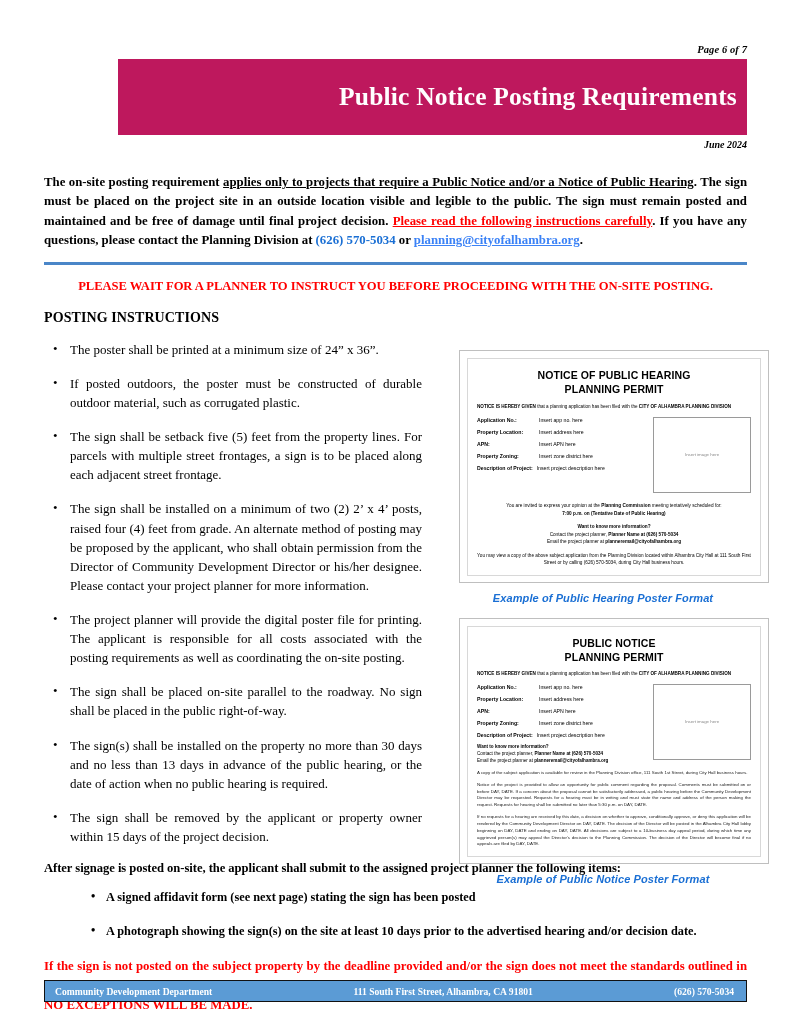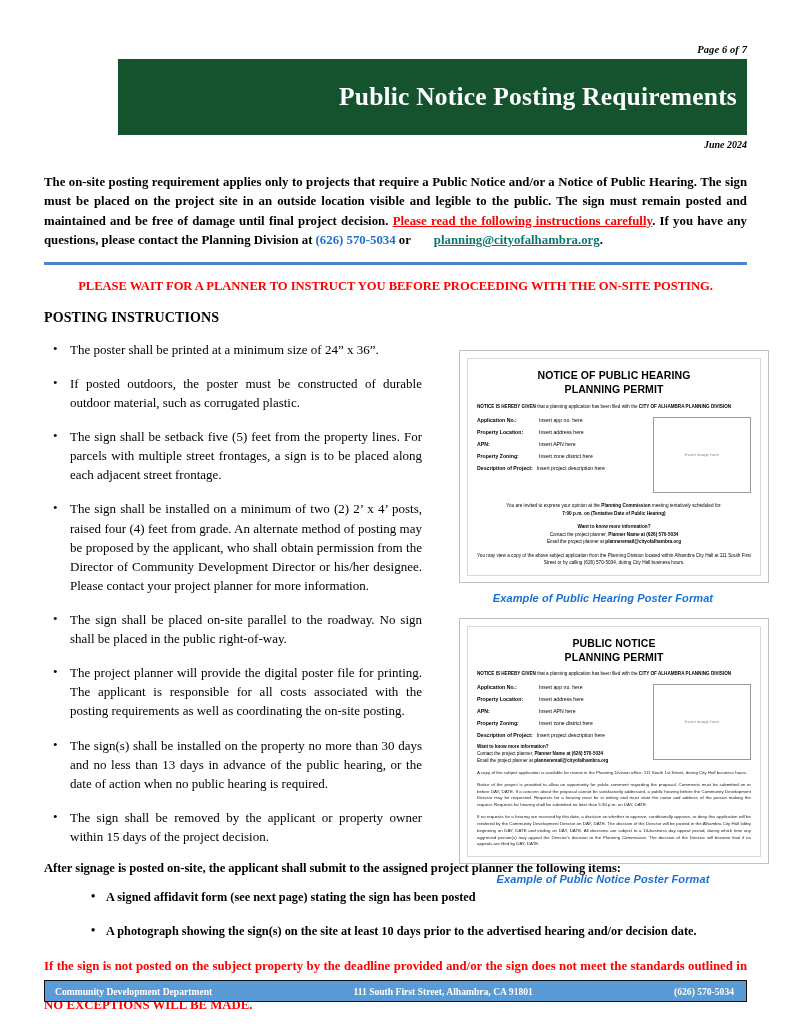--- a/index.html
+++ b/index.html
@@ -107,21 +107,21 @@
     margin-left: -4px;
     margin-top: -1px;
     letter-spacing: .2px;
   }
   .header-band {
     position: absolute;
     left: 74px;
     right: 0;
     top: 0;
     height: 76px;
-    background: #14532d;
+    background: #be185d;
   }
   .header-title {
     position: absolute;
     right: 10px;
     top: 23px;
     color: #ffffff;
     font-family: "Liberation Serif", serif;
     font-weight: bold;
     font-size: 25.5px;
     letter-spacing: .2px;
@@ -139,24 +139,24 @@
 
   
   .intro {
     margin-top: 6px;
     font-family: "Liberation Serif", serif;
     font-weight: bold;
     font-size: 12.8px;
     line-height: 1.52;
     text-align: justify;
   }
-  .u { }
+  .u { text-decoration: underline; }
   .red-u { color: #ff0000; text-decoration: underline; }
   .blue-link { color: #1a6fd4; }
-  .blue-link-u { color: #0f766e; text-decoration: underline; margin-left: 20px; }
+  .blue-link-u { color: #3b82f6; text-decoration: underline; }
 
   .rule {
     margin-top: 11px;
     height: 3px;
     background: #4a86c8;
     width: 100%;
   }
 
   .notice-wait {
     margin-top: 14px;
@@ -396,22 +396,22 @@
 
   <div class="body-wrap">
 
     <div class="col-left">
       <div class="section-title">POSTING INSTRUCTIONS</div>
       <ul class="bullets">
         <li>The poster shall be printed at a minimum size of 24” x 36”.</li>
         <li>If posted outdoors, the poster must be constructed of durable outdoor material, such as corrugated plastic.</li>
         <li>The sign shall be setback five (5) feet from the property lines. For parcels with multiple street frontages, a sign is to be placed along each adjacent street frontage.</li>
         <li>The sign shall be installed on a minimum of two (2) 2’ x 4’ posts, raised four (4) feet from grade. An alternate method of posting may be proposed by the applicant, who shall obtain permission from the Director of Community Development Director or his/her designee. Please contact your project planner for more information.</li>
+        <li>The project planner will provide the digital poster file for printing. The applicant is responsible for all costs associated with the posting requirements as well as coordinating the on-site posting.</li>
         <li>The sign shall be placed on-site parallel to the roadway. No sign shall be placed in the public right-of-way.</li>
-        <li>The project planner will provide the digital poster file for printing. The applicant is responsible for all costs associated with the posting requirements as well as coordinating the on-site posting.</li>
         <li>The sign(s) shall be installed on the property no more than 30 days and no less than 13 days in advance of the public hearing, or the date of action when no public hearing is required.</li>
         <li>The sign shall be removed by the applicant or property owner within 15 days of the project decision.</li>
       </ul>
     </div>
 
     <div class="col-right">
 
       <div class="poster poster1">
         <div class="poster-inner">
           <div class="poster-title">

